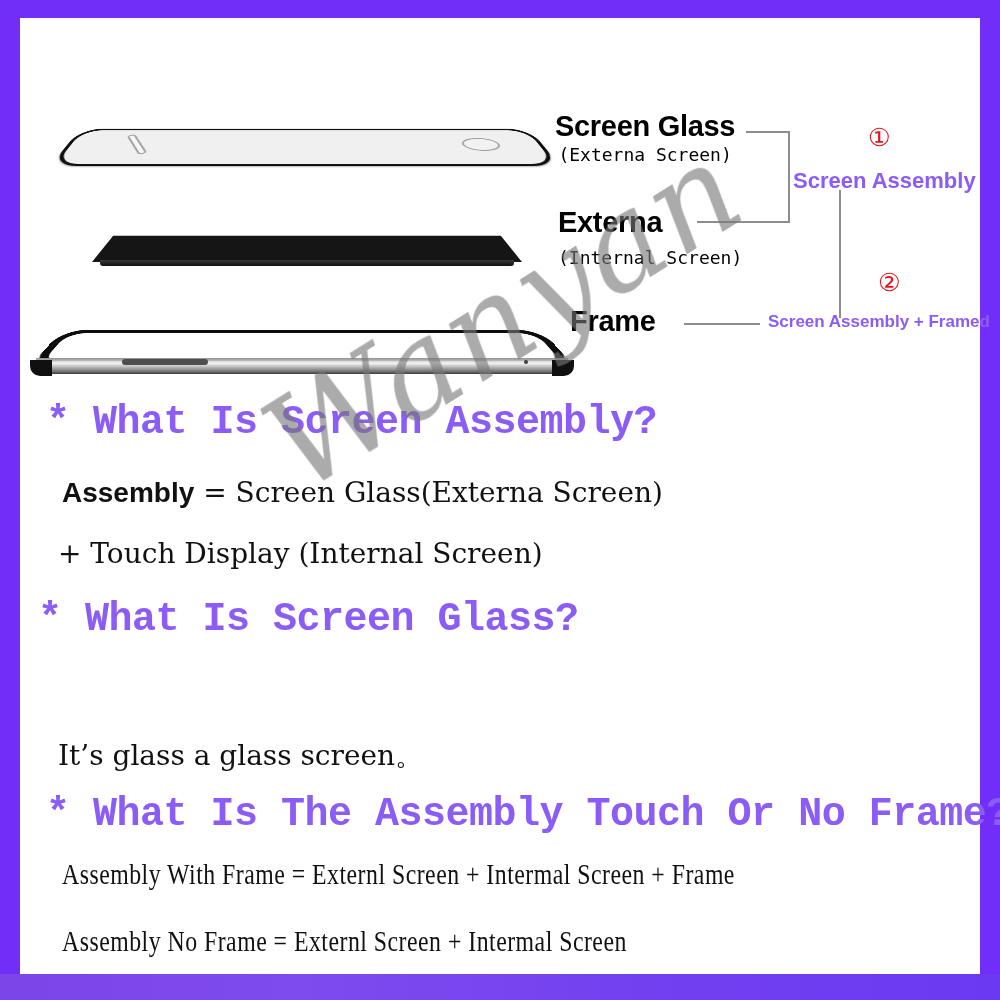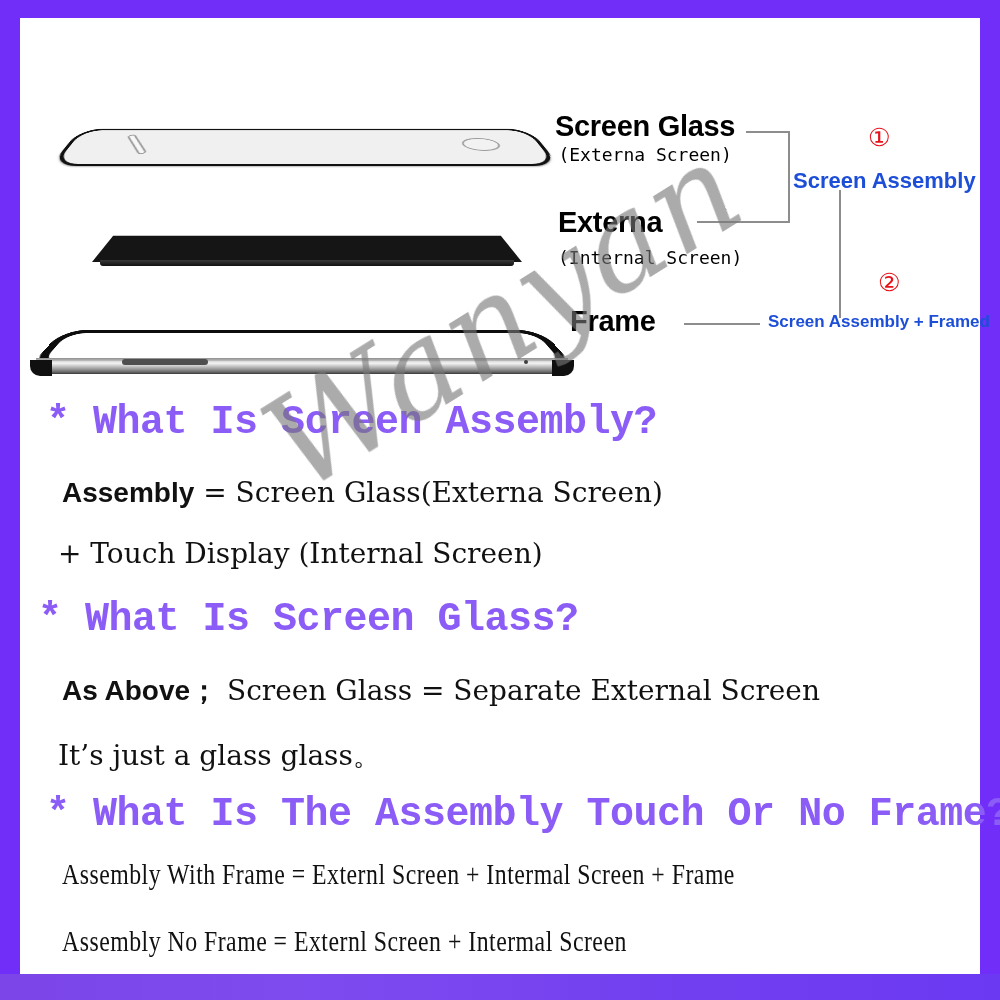--- a/index.html
+++ b/index.html
@@ -185,21 +185,21 @@
 
   #lbl-display { left: 558px; top: 206px; }
   #lbl-display .callout-sub { display: block; text-align: center; margin-top: 8px; }
 
   #lbl-frame { left: 570px; top: 305px; }
 
   .assembly-label {
     position: absolute;
     font-family: "Liberation Sans", sans-serif;
     font-weight: bold;
-    color: #1d4ed8;
+    color: #8b5cf6;
     white-space: nowrap;
   }
   #lbl-assembly-1 { left: 793px; top: 168px; font-size: 22px; }
   #lbl-assembly-2 { left: 768px; top: 312px; font-size: 17px; }
 
   .marker {
     position: absolute;
     color: #e8121b;
     font-size: 25px;
     font-family: "DejaVu Sans", sans-serif;
@@ -339,25 +339,22 @@
 
   <div class="heading" id="h1">* What Is Screen Assembly?</div>
   <div class="bodyline" id="b2">
     <span>+ Touch Display (Internal Screen)</span>
   </div>
   <div class="bodyline" id="b1">
     <span class="lead">Assembly</span><span> = Screen Glass(Externa Screen)</span>
   </div>
 
   <div class="heading" id="h2">* What Is Screen Glass?</div>
-  <div class="bodyline" id="b3">
-    <span class="lead">As Above；</span><span> Screen Glass = Separate External Screen</span>
-  </div>
   <div class="bodyline" id="b4">
-    <span>It’s just a glass glass。</span>
+    <span>It’s glass a glass screen。</span>
   </div>
 
   <div class="heading" id="h3">* What Is The Assembly Touch Or No Frame?</div>
   <div class="bodyline-narrow" id="b5">Assembly With Frame = Externl Screen + Intermal Screen + Frame</div>
   <div class="bodyline-narrow" id="b6">Assembly No Frame = Externl Screen + Intermal Screen</div>
 
   <div class="watermark">Wanyan</div>
 
 </div>
 

